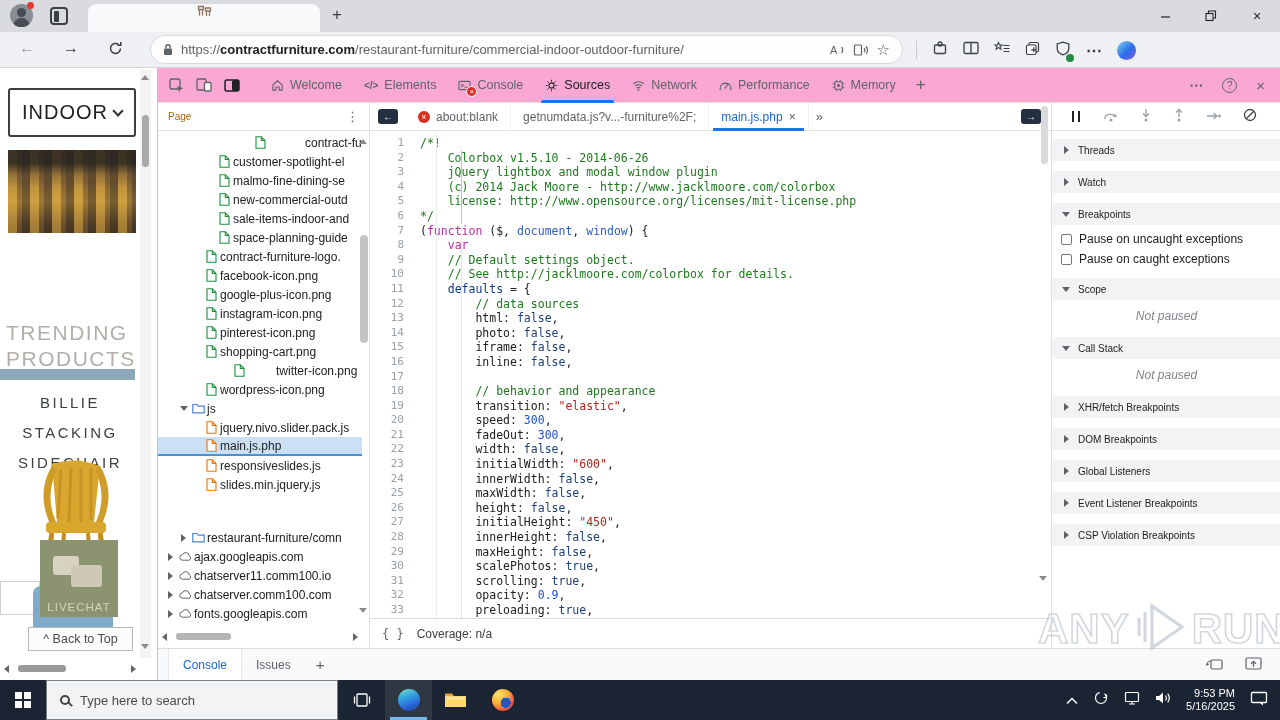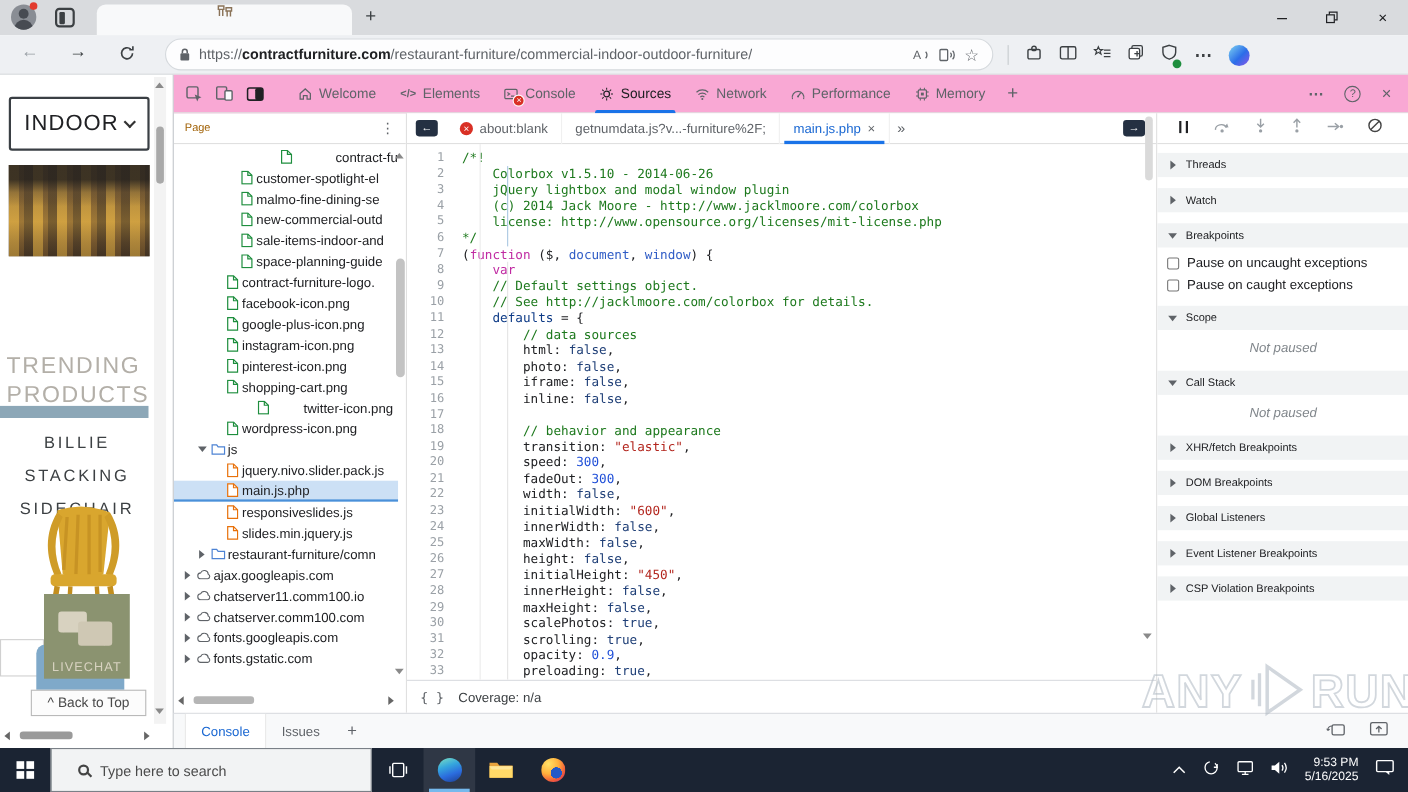--- a/index.html
+++ b/index.html
@@ -161,21 +161,21 @@
   
   .watermark{position:absolute;left:1038px;top:592px;width:225px;height:74px;display:flex;align-items:center;gap:3px;
     z-index:60;pointer-events:none;opacity:.55;}
   .wm-txt{font-size:42px;font-weight:bold;letter-spacing:1px;color:transparent;-webkit-text-stroke:1.6px #aeb8c2;}
 
   
   .taskbar{position:absolute;left:0;bottom:0;width:1280px;height:40px;background:#1b2433;display:flex;align-items:stretch;color:#fff;z-index:40;}
   .tb-start{width:46px;display:flex;align-items:center;justify-content:center;}
   .win-logo{display:grid;grid-template-columns:7px 7px;grid-template-rows:7px 7px;gap:1.5px;}
   .win-logo span{background:#fff;}
-  .tb-search{width:292px;background:#f2f3f4;display:flex;align-items:center;gap:10px;padding-left:24px;color:#4a4a4a;
+  .tb-search{width:292px;background:#f2f3f4;display:flex;align-items:center;gap:10px;padding-left:13px;color:#4a4a4a;
     font-size:13px;border:1px solid #7a8087;}
   .mag{width:10px;height:10px;border:2px solid #444;border-radius:50%;position:relative;flex:none;}
   .mag::after{content:"";position:absolute;width:6px;height:2px;background:#444;transform:rotate(45deg);right:-5px;bottom:-2px;}
   .tb-app{width:47px;display:flex;align-items:center;justify-content:center;position:relative;}
   .tb-app.active{background:rgba(255,255,255,.09);}
   .tb-app.active::after{content:"";position:absolute;left:5px;right:5px;bottom:0;height:3px;background:#76b9ed;}
   .edge-ic{width:22px;height:22px;border-radius:50%;background:linear-gradient(160deg,#7ee0c0 0%,#35a7dd 35%,#2b6cde 65%,#1d3f8f 100%);}
   .ff-ic{width:22px;height:22px;border-radius:50%;
     background:radial-gradient(circle at 62% 62%,#2259c8 0 26%,rgba(0,0,0,0) 27%),
     radial-gradient(circle at 30% 25%,#ffe268 0%,#ffb13c 40%,#f0593a 70%,#c22e8a 100%);}
@@ -619,21 +619,21 @@
           <div class="trow" style="padding-left: 32px;">
             <span class="arr"></span>
             <span class="tic">
               <svg width="11" height="13" viewBox="0 0 11 13">
                 <path d="M1 .8h5.3L10 4.4V12.2H1z" fill="#fff" stroke="#e8710a" stroke-width="1.1"></path>
                 <path d="M6.3 .8v3.6H10" fill="none" stroke="#e8710a" stroke-width="1.1"></path>
               </svg>
             </span>
             <span>slides.min.jquery.js</span>
           </div>
-          <div class="trow" style="padding-left: 19px;">
+          <div class="trow" style="padding-left: 19px; margin-top: 34px;">
             <span class="arr">
               <i class="tri-r-s"></i>
             </span>
             <span class="tic">
               <svg width="13" height="11" viewBox="0 0 13 11">
                 <path d="M.8 1.5h4.2l1.3 1.7h5.9v6.6H.8z" fill="#fff" stroke="#4d83d4" stroke-width="1.2"></path>
               </svg>
             </span>
             <span>restaurant-furniture/comn</span>
           </div>

